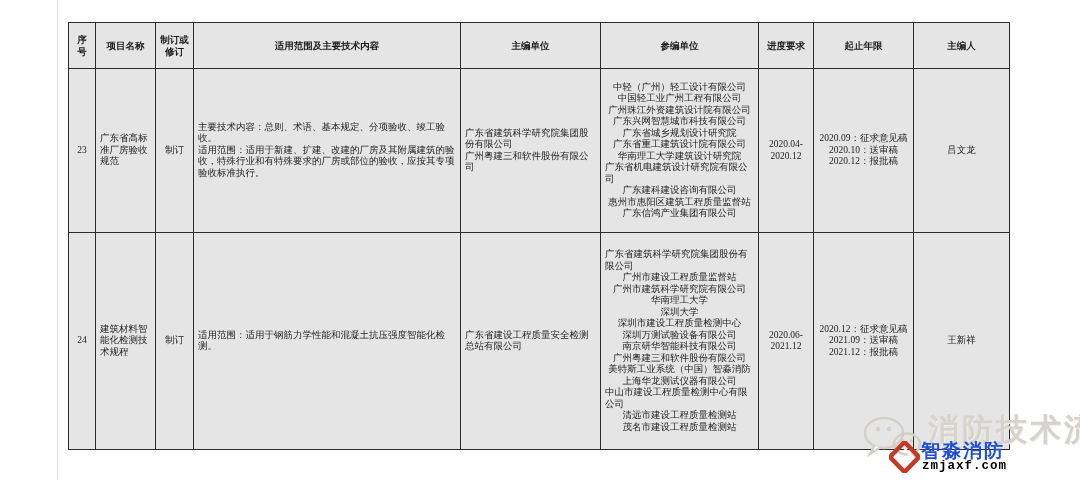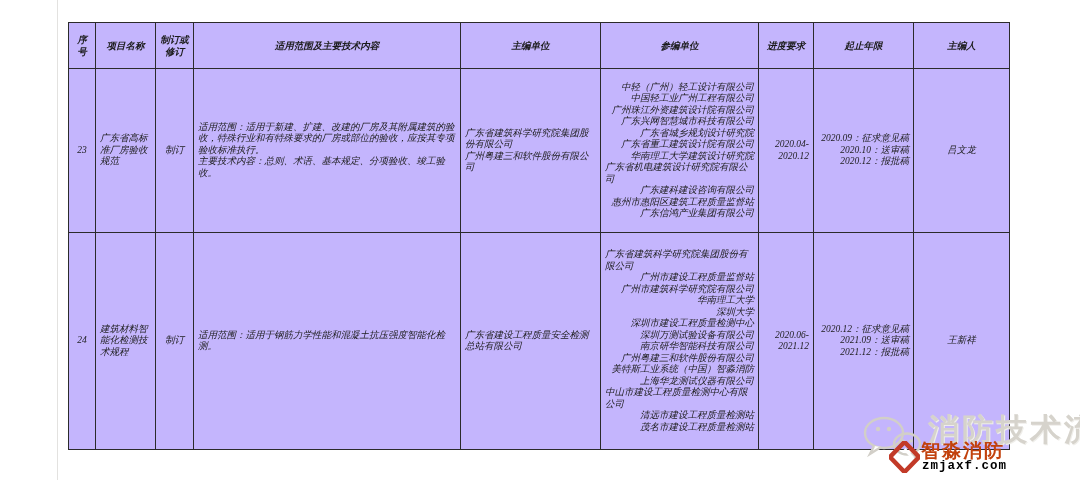--- a/index.html
+++ b/index.html
@@ -10,35 +10,34 @@
     position: absolute; left: 57px; top: 0; width: 1px; height: 480px;
     background: #e3e2e0;
   }
 
   .doc-table {
     position: absolute; left: 68px; top: 22px;
     display: grid;
     grid-template-columns: 27px 60px 38px 267px 140px 158px 55px 100px 95px;
     grid-template-rows: 46px 164px 216px;
     border: 1px solid #2b2b2b;
-    background: #c4b5fd;
-    font-style: italic;
+    background: #e5e5e5;
   }
   .cell {
     border-right: 1px solid #2b2b2b;
     border-bottom: 1px solid #2b2b2b;
     display: flex; flex-direction: column; justify-content: center;
     font-size: 9.5px; line-height: 11.5px;
     padding: 3px 4px;
     overflow: hidden;
   }
   .cell.last-col { border-right: none; }
   .cell.last-row { border-bottom: none; }
   .cell.center { align-items: center; text-align: center; }
-  .cell.left   { align-items: flex-end; text-align: left; }
+  .cell.left   { align-items: center; text-align: left; }
   .cell-header {
     font-weight: bold; font-size: 9.5px; line-height: 12px;
     align-items: center; justify-content: center; text-align: center;
     white-space: pre-line;
   }
   .scope-par { margin: 0; text-align: left; }
   .unit-line, .progress-line, .period-line { text-align: left; white-space: nowrap; }
   .cell-scope div, .cell-units div { white-space: normal; }
 
   
@@ -47,21 +46,21 @@
     position: absolute; left: 928px; top: 413px;
     font-size: 31px; line-height: 34px; letter-spacing: 3px;
     color: #d6d3cc; font-weight: bold;
     text-shadow: 1px 1px 0 #efeeea;
     white-space: nowrap;
   }
   .wm-brand-logo { position: absolute; left: 889px; top: 441px; }
   .wm-brand-name {
     position: absolute; left: 921px; top: 440px;
     font-size: 19px; line-height: 21px; font-weight: bold;
-    color: #c2410c; letter-spacing: 2px; white-space: nowrap;
+    color: #1d4ed8; letter-spacing: 2px; white-space: nowrap;
   }
   .wm-brand-url {
     position: absolute; left: 922px; top: 459px;
     font-family: "Liberation Mono", "DejaVu Sans Mono", monospace;
     font-size: 12.5px; font-weight: bold; color: #000000;
     letter-spacing: 1px; white-space: nowrap;
   }
 </style>
 </head>
 <body>
@@ -78,22 +77,22 @@
   <div class="cell cell-header">主编单位</div>
   <div class="cell cell-header">参编单位</div>
   <div class="cell cell-header">进度要求</div>
   <div class="cell cell-header">起止年限</div>
   <div class="cell cell-header last-col">主编人</div>
 
   <div class="cell center">23</div>
   <div class="cell left">广东省高标准厂房验收规范</div>
   <div class="cell center">制订</div>
   <div class="cell left cell-scope">
+      <div class="scope-par">主要技术内容：总则、术语、基本规定、分项验收、竣工验收。</div>
       <div class="scope-par">适用范围：适用于新建、扩建、改建的厂房及其附属建筑的验收，特殊行业和有特殊要求的厂房或部位的验收，应按其专项验收标准执行。</div>
-      <div class="scope-par">主要技术内容：总则、术语、基本规定、分项验收、竣工验收。</div>
     </div>
   <div class="cell left cell-units">
       <div class="unit-block">广东省建筑科学研究院集团股份有限公司</div>
       <div class="unit-block">广州粤建三和软件股份有限公司</div>
     </div>
   <div class="cell left cell-units">
       <div class="unit-block">中轻（广州）轻工设计有限公司</div>
       <div class="unit-block">中国轻工业广州工程有限公司</div>
       <div class="unit-block">广州珠江外资建筑设计院有限公司</div>
       <div class="unit-block">广东兴网智慧城市科技有限公司</div>

